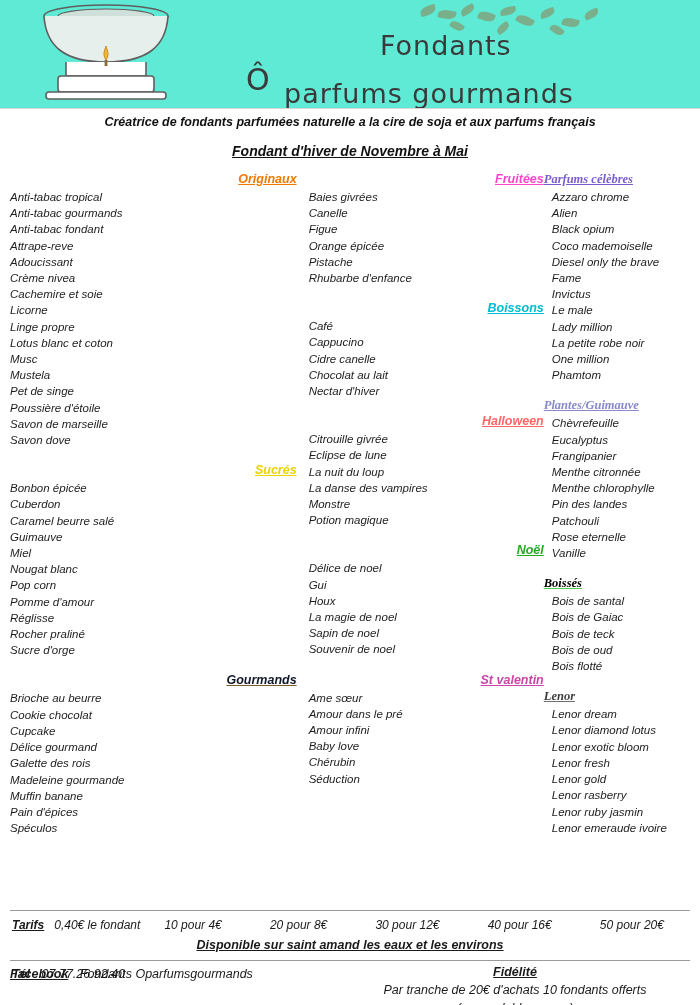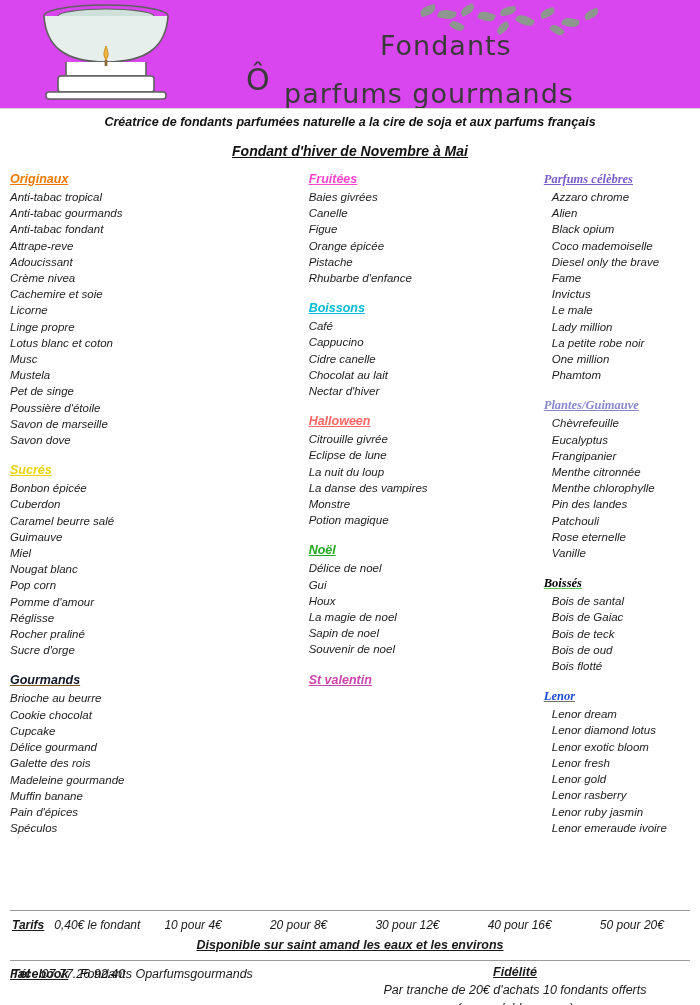--- a/index.html
+++ b/index.html
@@ -15,21 +15,21 @@
     position: relative;
     overflow: hidden;
   }
 
   
   .header {
     position: relative;
     height: 108px;
     border-bottom: 1px solid #d8d8d8;
     overflow: hidden;
-    background: #d946ef;
+    background: #5eead4;
   }
   .header-logo {
     position: absolute;
     left: 6px;
     top: 2px;
     width: 200px;
     height: 104px;
   }
   .header-brand {
     position: absolute;
@@ -108,20 +108,21 @@
   .group { margin-bottom: 14px; }
   .group:last-child { margin-bottom: 0; }
 
   .group-title {
     font-size: 12.5px;
     font-style: italic;
     font-weight: bold;
     text-decoration: underline;
     margin: 0 0 2px 0;
     line-height: 16px;
+    text-align: right;
   }
   .items {
     list-style: none;
     margin: 0;
     padding: 0;
   }
   .items li {
     font-size: 11.5px;
     font-style: italic;
     line-height: 16.2px;
@@ -354,20 +355,28 @@
           <li>Délice de noel</li>
           <li>Gui</li>
           <li>Houx</li>
           <li>La magie de noel</li>
           <li>Sapin de noel</li>
           <li>Souvenir de noel</li>
         </ul>
       </div>
       <div class="group">
         <div class="group-title" style="color: rgb(204, 68, 170); text-decoration-color: rgb(204, 68, 170);">St valentin</div>
+        <ul class="items">
+          <li>Ame sœur</li>
+          <li>Amour dans le pré</li>
+          <li>Amour infini</li>
+          <li>Baby love</li>
+          <li>Chérubin</li>
+          <li>Séduction</li>
+        </ul>
       </div>
     </div>
   <div class="col col-3">
       <div class="group">
         <div class="group-title" style="color: rgb(122, 92, 204); text-decoration-color: rgb(122, 92, 204);">Parfums célèbres</div>
         <ul class="items">
           <li>Azzaro chrome</li>
           <li>Alien</li>
           <li>Black opium</li>
           <li>Coco mademoiselle</li>
@@ -399,21 +408,21 @@
         <div class="group-title" style="color: #000000; text-decoration-color: rgb(85, 204, 85);">Boissés</div>
         <ul class="items">
           <li>Bois de santal</li>
           <li>Bois de Gaiac</li>
           <li>Bois de teck</li>
           <li>Bois de oud</li>
           <li>Bois flotté</li>
         </ul>
       </div>
       <div class="group">
-        <div class="group-title" style="color: #1d4ed8; text-decoration-color: rgb(111, 111, 111);">Lenor</div>
+        <div class="group-title" style="color: #404040; text-decoration-color: rgb(111, 111, 111);">Lenor</div>
         <ul class="items">
           <li>Lenor dream</li>
           <li>Lenor diamond lotus</li>
           <li>Lenor exotic bloom</li>
           <li>Lenor fresh</li>
           <li>Lenor gold</li>
           <li>Lenor rasberry</li>
           <li>Lenor ruby jasmin</li>
           <li>Lenor emeraude ivoire</li>
         </ul>

